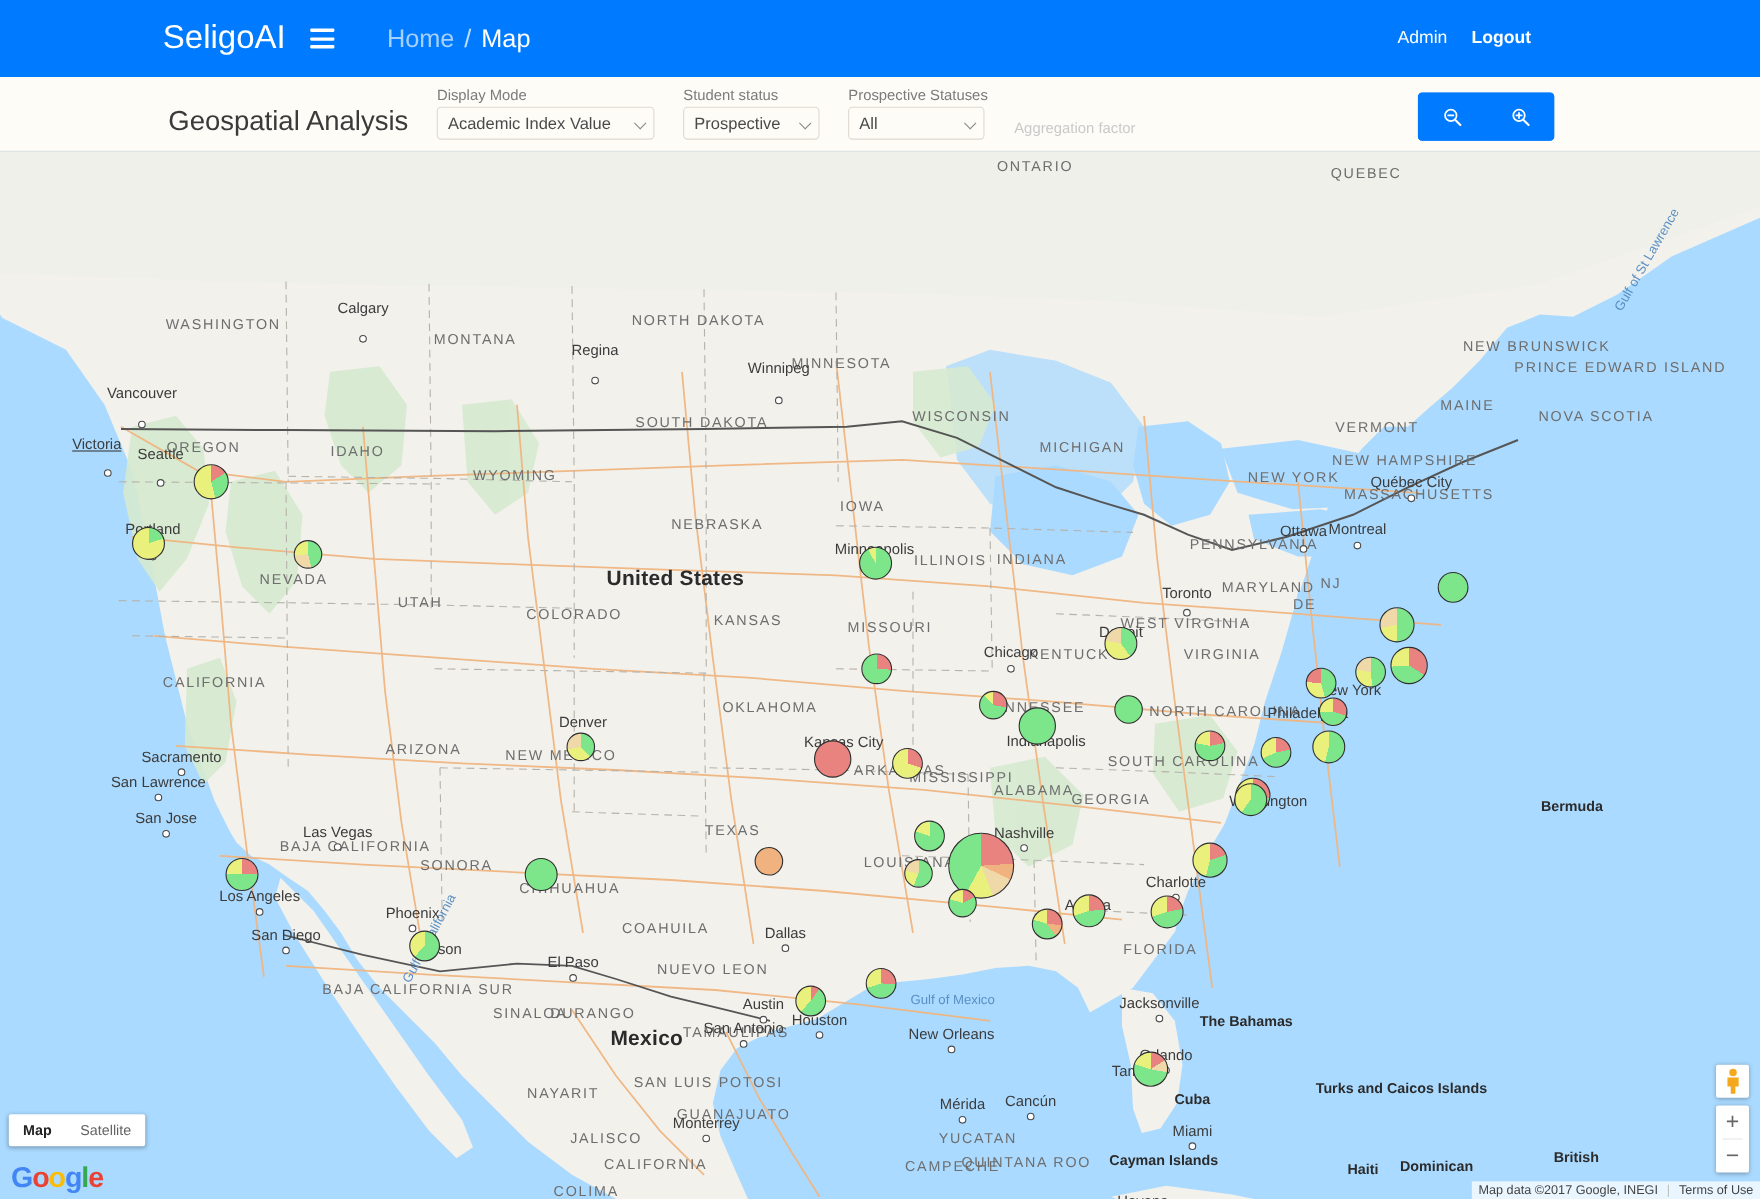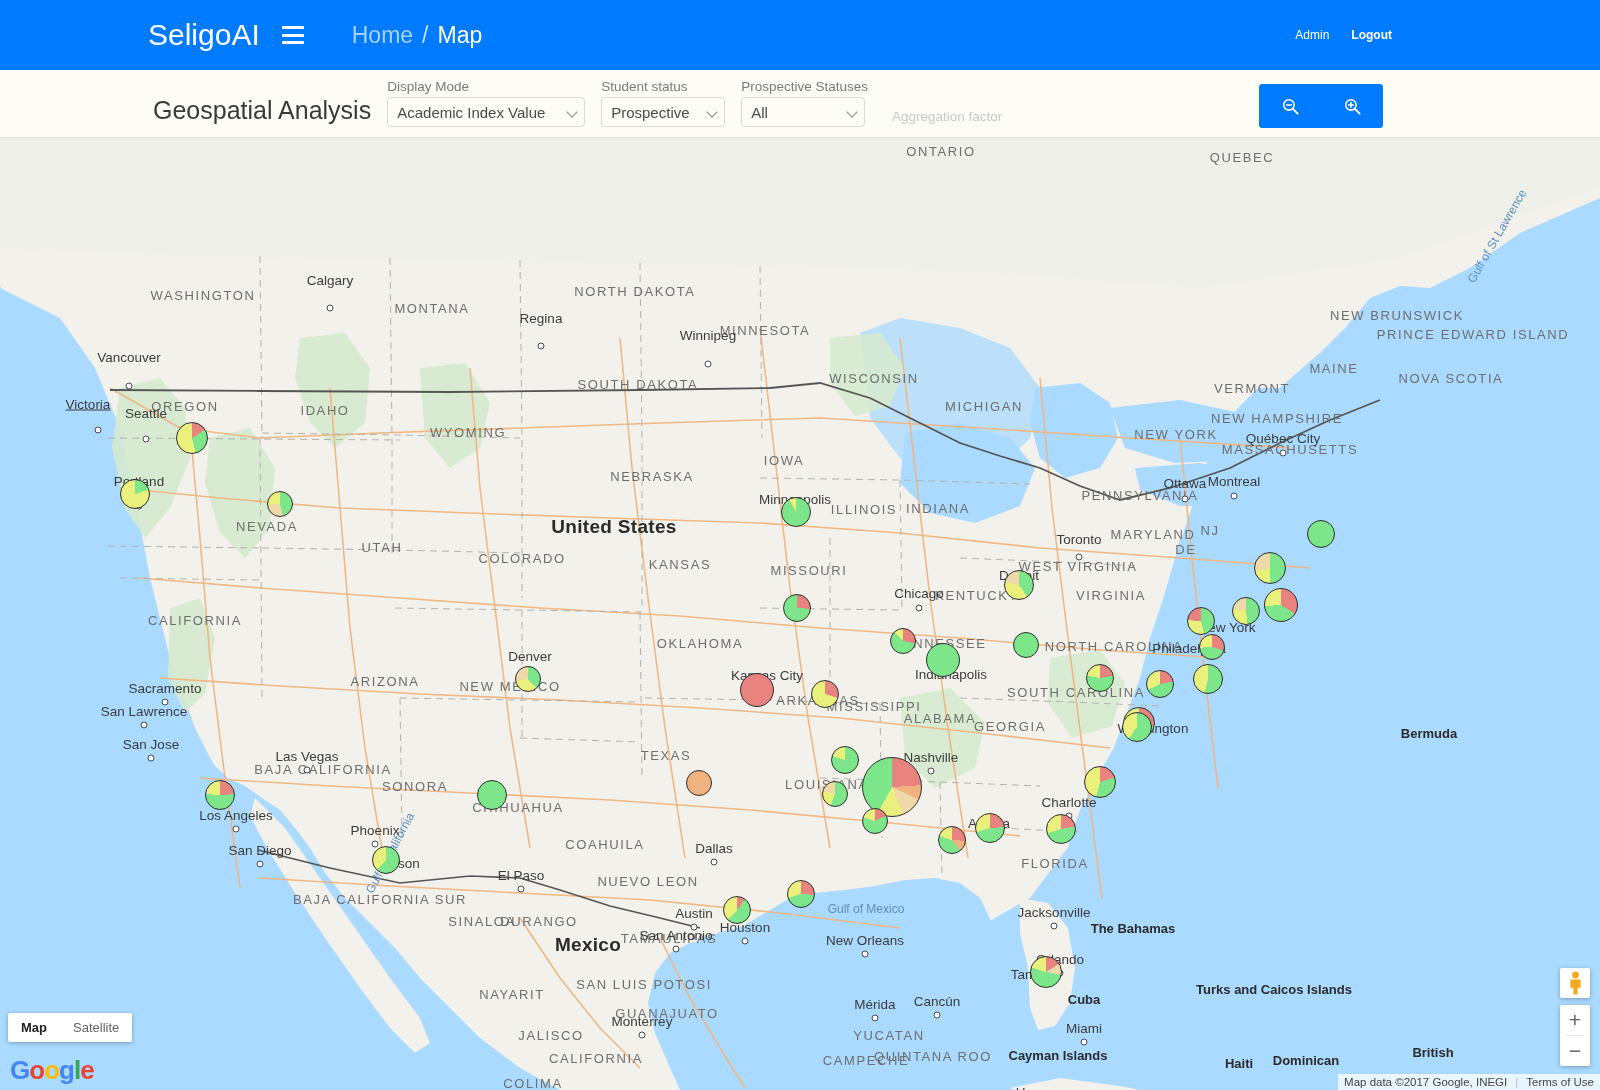--- a/index.html
+++ b/index.html
@@ -39,39 +39,39 @@
     font-size: 23px;
     display: flex; align-items: center; gap: 9px;
   }
   .crumb-home { color: rgba(255,255,255,0.65); cursor: pointer; }
   .crumb-sep  { color: rgba(255,255,255,0.75); }
   .crumb-cur  { color: #ffffff; }
 
   .nav-right {
     margin-left: auto; margin-right: 208px;
     display: flex; align-items: center; gap: 22px;
-    font-size: 12px;
+    font-size: 16px;
   }
   .nav-user   { color: #ffffff; font-weight: 400; }
   .nav-logout { color: #ffffff; font-weight: bold; cursor: pointer; }
 
   
   .toolbar {
     position: absolute; top: 70px; left: 0;
     width: 1600px; height: 68px;
     background: #fdfcf7;
     border-bottom: 1px solid #e6e3da;
     display: flex; align-items: flex-end;
   }
   .page-title {
     font-size: 25px; color: #3a3a3a; font-weight: 400;
     margin-left: 153px; margin-bottom: 12px;
     white-space: nowrap;
   }
-  .ctrl-group { margin-left: 16px; margin-bottom: 10px; }
+  .ctrl-group { margin-left: 26px; margin-bottom: 10px; }
   .ctrl-label {
     font-size: 13.5px; color: #7b7b7b;
     margin-bottom: 3px; display: block;
     white-space: nowrap;
   }
   .ctrl-label.muted { color: #c9c9c9; }
   .sel {
     appearance: none; -webkit-appearance: none;
     background: #fdfcf7;
     border: 1px solid #ddd9d0;

